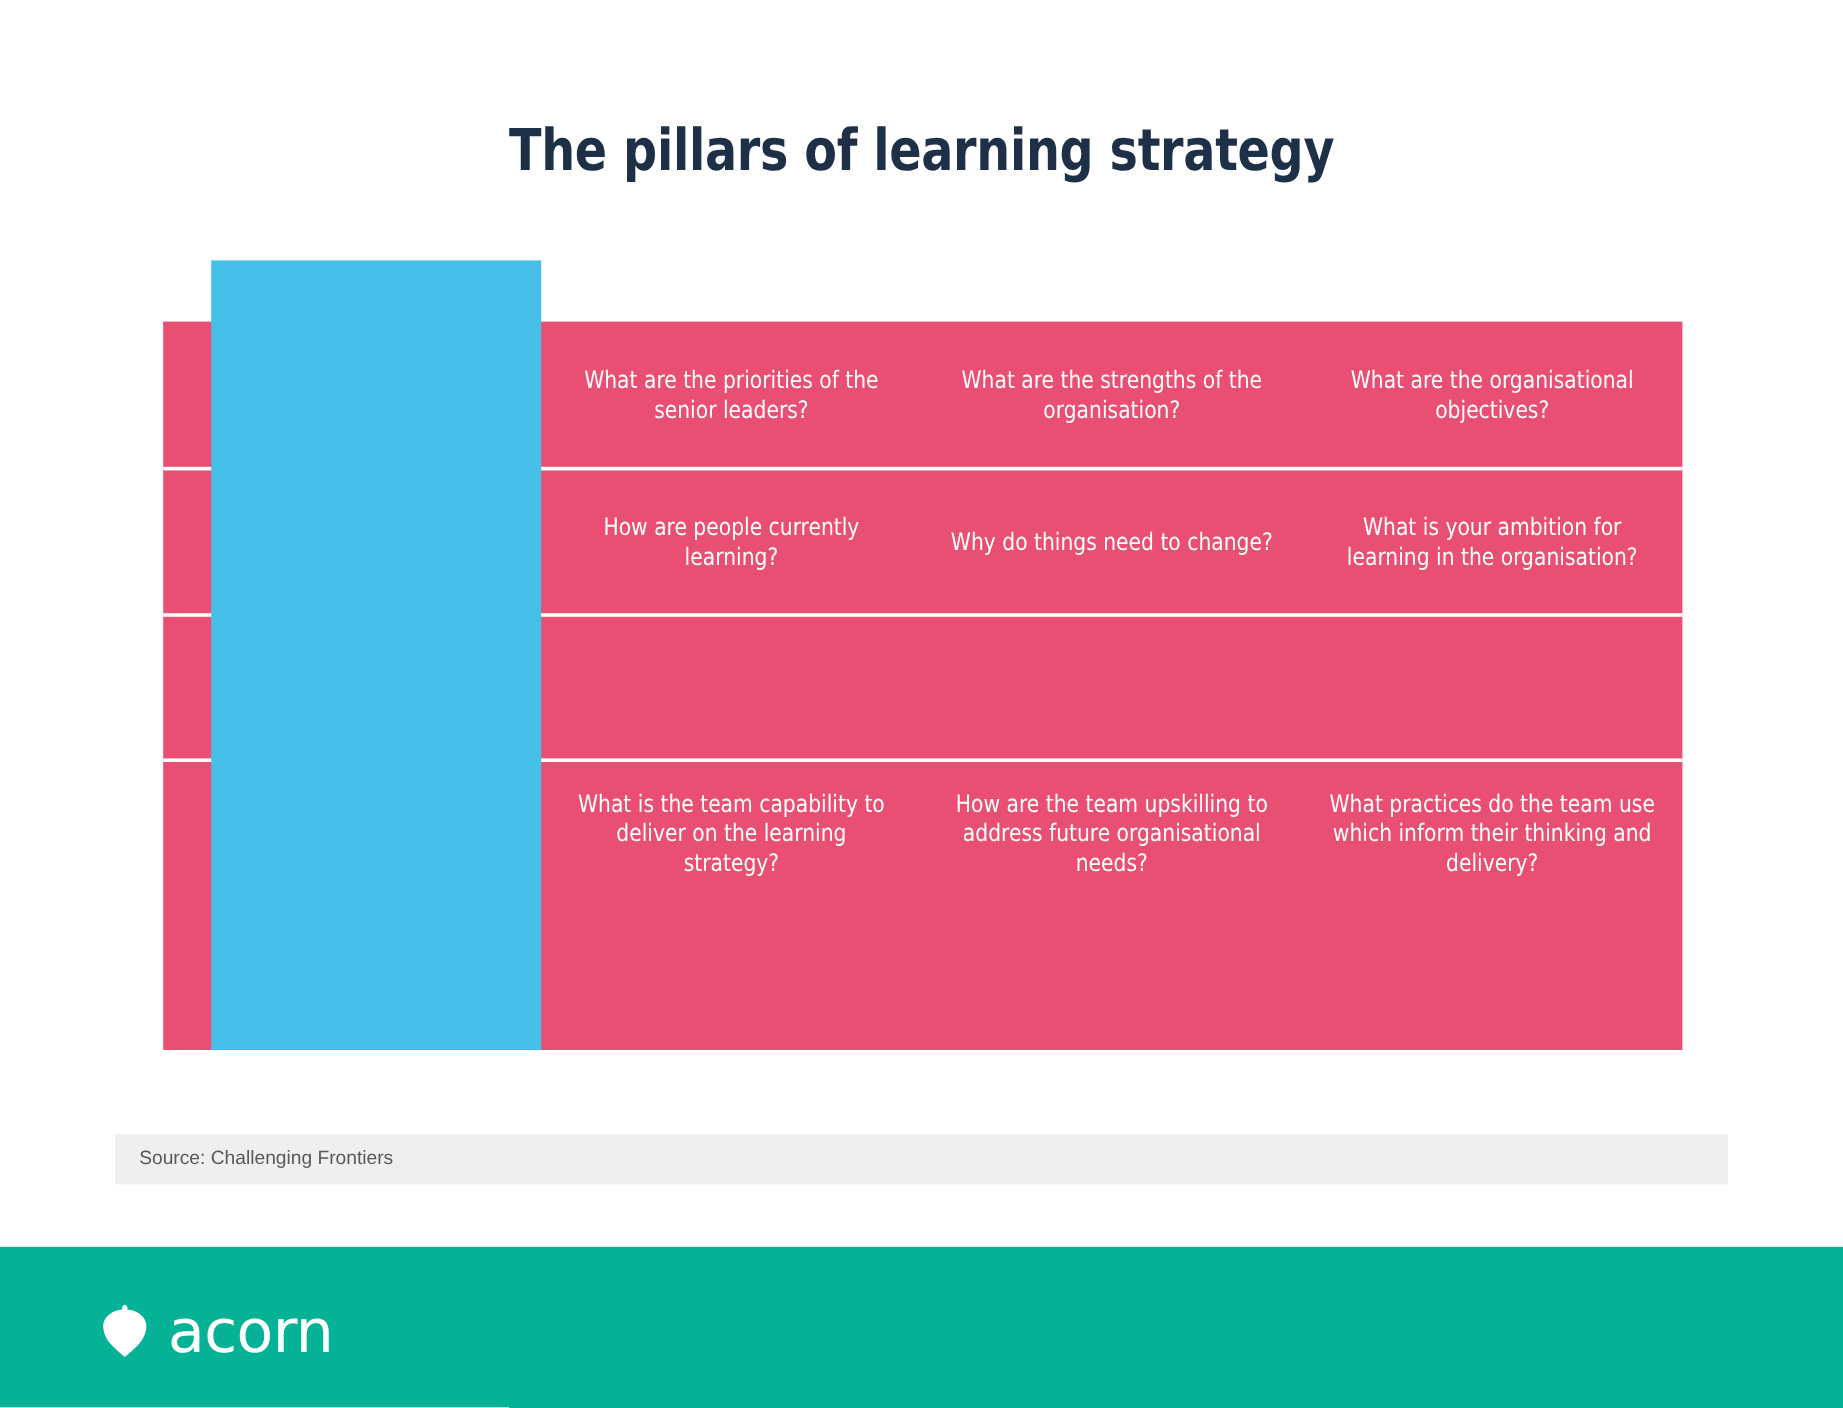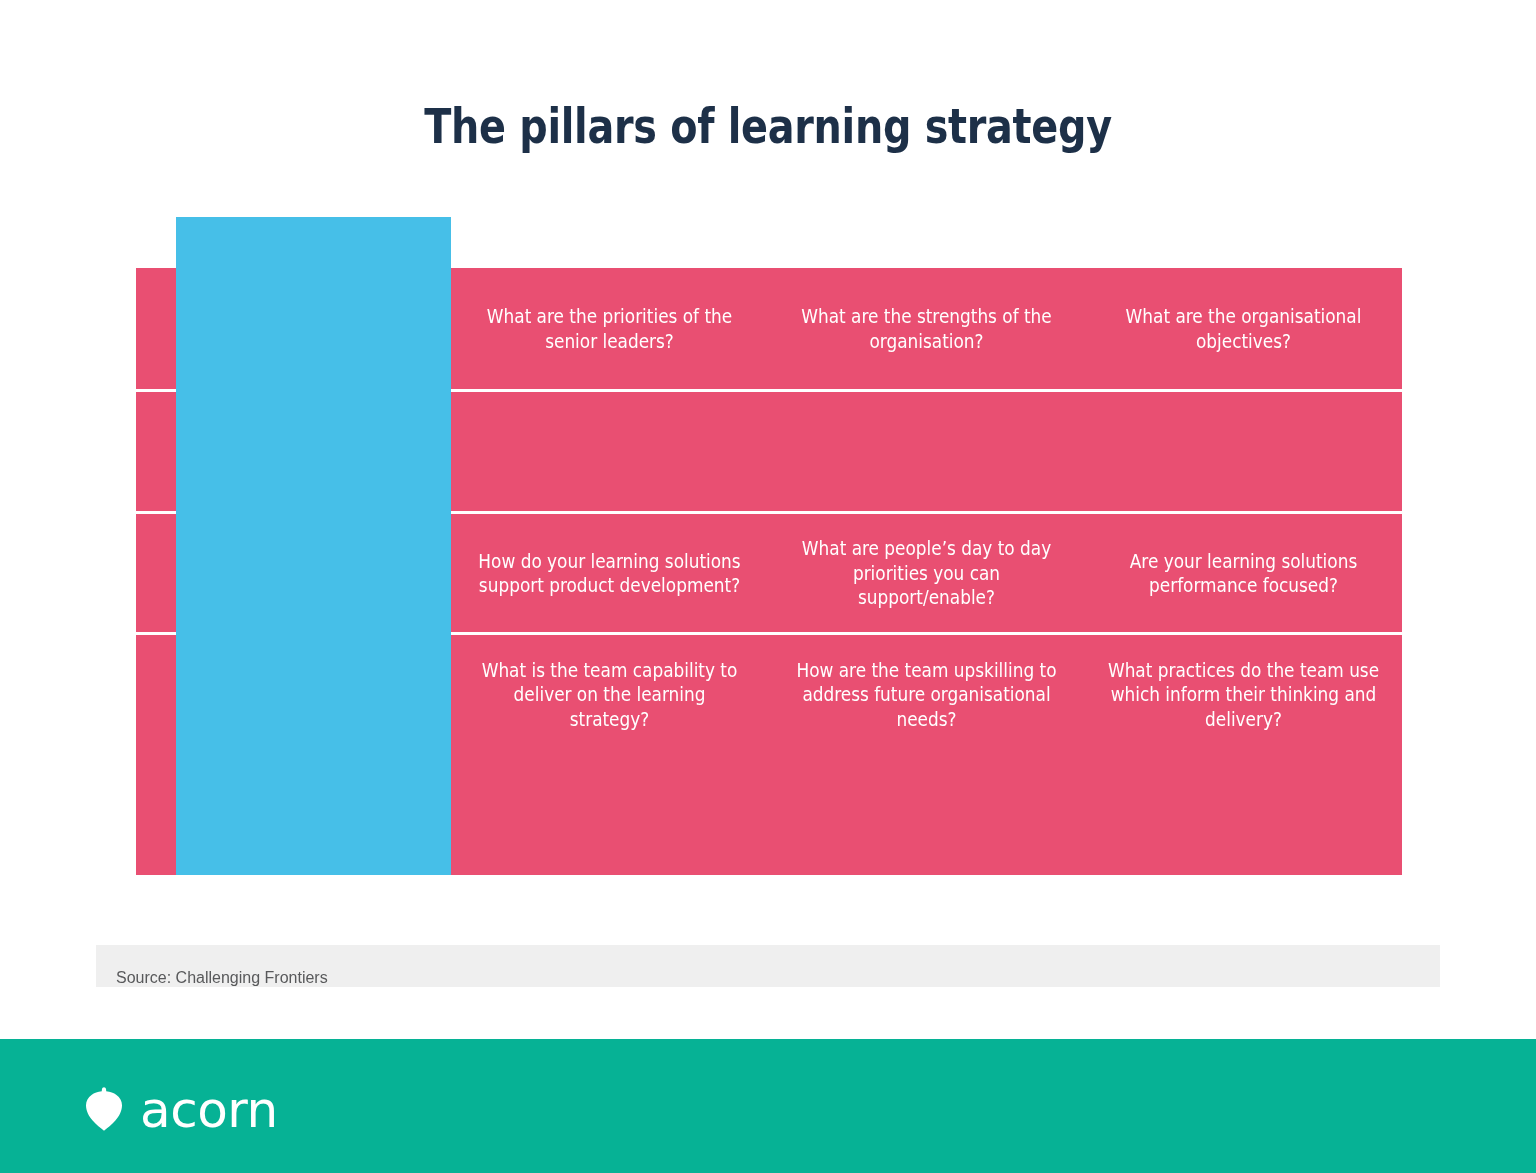--- a/index.html
+++ b/index.html
@@ -108,21 +108,21 @@
 
   
   .source-bar {
     position: absolute;
     left: 96px;
     top: 945px;
     width: 1344px;
     height: 42px;
     background: #efefef;
     display: flex;
-    align-items: flex-end;
+    align-items: center;
   }
   .source-text {
     padding-left: 20px;
     color: #58595b;
     font-size: 16px;
   }
 
   
   .footer {
     position: absolute;
@@ -168,29 +168,29 @@
       <div class="row-label">ORGANISATIONAL ALIGNMENT</div>
       <div class="cells">
         <div class="cell">What are the priorities of the senior leaders?</div>
         <div class="cell">What are the strengths of the organisation?</div>
         <div class="cell">What are the organisational objectives?</div>
       </div>
     </div>
 
     <div class="row" style="height:122px;">
       <div class="row-label">LEARNING CULTURE</div>
+      <div class="cells">
+        <div class="cell">How are people currently learning?</div>
+        <div class="cell">Why do things need to change?</div>
+        <div class="cell">What is your ambition for learning in the organisation?</div>
+      </div>
     </div>
 
     <div class="row" style="height:121px;">
       <div class="row-label">PRODUCTS AND SERVICES</div>
-      <div class="cells">
-        <div class="cell">How do your learning solutions support product development?</div>
-        <div class="cell">What are people’s day to day priorities you can support/enable?</div>
-        <div class="cell">Are your learning solutions performance focused?</div>
-      </div>
     </div>
 
 
     <div class="row" style="height:122px;">
       <div class="row-label">TEAM CAPABILITY</div>
       <div class="cells">
         <div class="cell">What is the team capability to deliver on the learning strategy?</div>
         <div class="cell">How are the team upskilling to address future organisational needs?</div>
         <div class="cell">What practices do the team use which inform their thinking and delivery?</div>
       </div>

